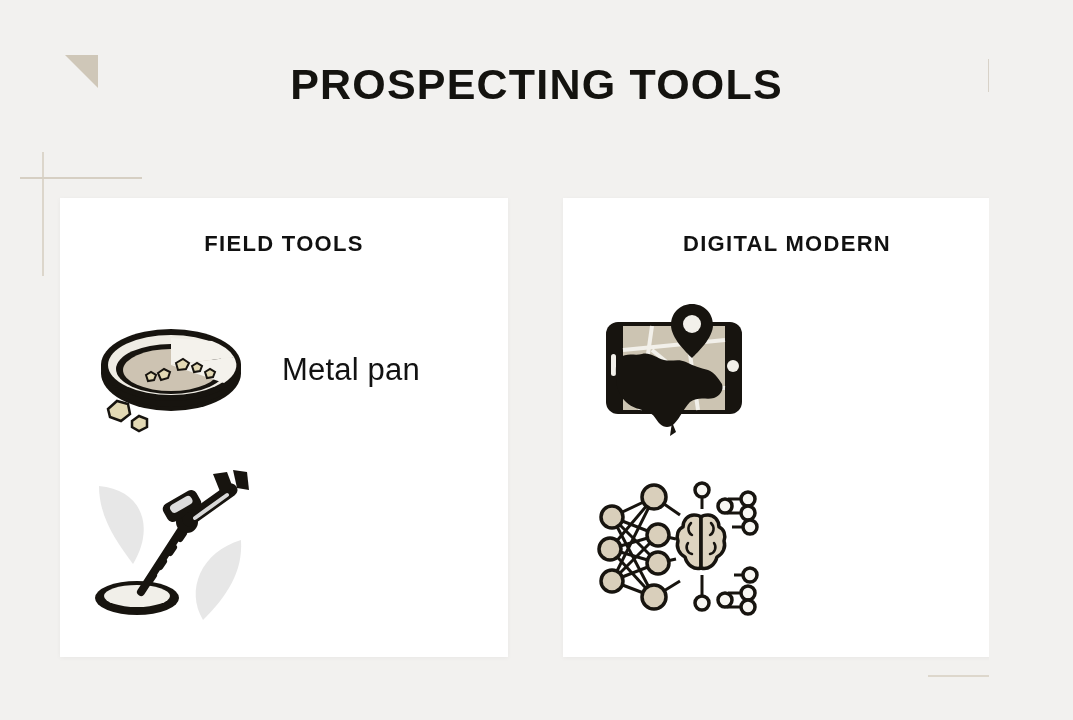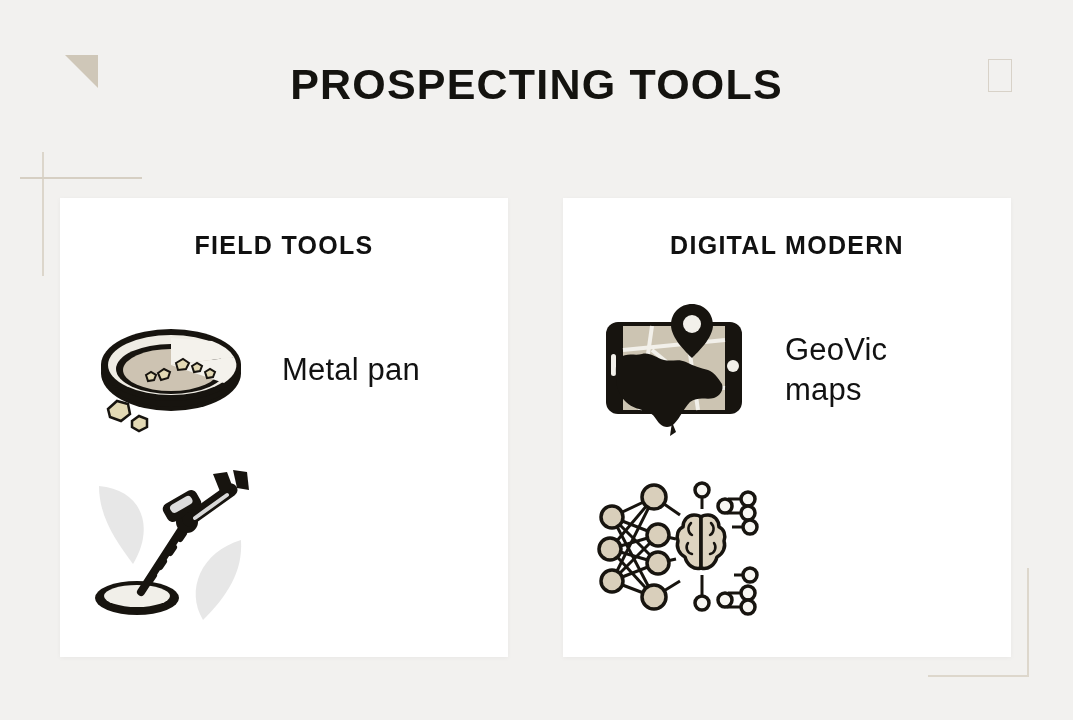--- a/index.html
+++ b/index.html
@@ -2,21 +2,21 @@
 <html><head>
 <meta charset="utf-8">
 <style>
   html, body {
     margin: 0;
     padding: 0;
     background: #f2f1ef;
   }
   #stage {
     position: relative;
-    width: 1073px;
+    width: 989px;
     height: 720px;
     background: #f2f1ef;
     overflow: hidden;
     font-family: "Liberation Sans", sans-serif;
   }
 
   
   .deco-tri {
     position: absolute;
     left: 65px; top: 55px;
@@ -92,21 +92,21 @@
   }
   #card-field   { left: 60px; }
   #card-digital { left: 563px; }
 
   .card-title {
     position: absolute;
     top: 33px;
     left: 0;
     width: 100%;
     text-align: center;
-    font-size: 25px;
+    font-size: 22px;
     font-weight: 700;
     letter-spacing: 1.3px;
     color: #111;
   }
 
   .row {
     position: absolute;
     left: 0;
     width: 100%;
     height: 160px;
@@ -242,24 +242,20 @@
           <path d="M98 8 C110 8 119 17 119 29 C119 42 104 56 98 62 C92 56 77 42 77 29 C77 17 86 8 98 8 Z" fill="#17140f"></path>
           <circle cx="98" cy="28" r="9" fill="#f2f0ea"></circle>
 
           <path d="M25 62 C33 56 40 60 48 58 C56 56 62 62 70 64 C78 66 84 62 92 66
                    C100 70 106 72 114 74 C120 76 124 82 128 88 C130 94 126 100 120 102
                    C112 104 104 100 96 106 C90 112 86 122 80 128 C76 132 70 132 66 128
                    C62 124 60 118 54 116 C46 113 38 112 32 106 C26 100 22 92 22 82
                    C22 74 21 66 25 62 Z" fill="#17140f"></path>
           <path d="M78 126 L76 140 L82 136 Z" fill="#17140f"></path>
         </svg>
-      </div>
-      <div class="label-cell">
-        <span>GeoVic</span>
-        <span>maps</span>
       </div>
     </div>
 
     <div class="row row-2">
       <div class="icon-cell">
         <svg width="172" height="150" viewBox="0 0 172 150">
 
           <g stroke="#17140f" stroke-width="3" fill="none">
             <path d="M24 42 L66 22"></path>
               <path d="M24 42 L70 60"></path>

